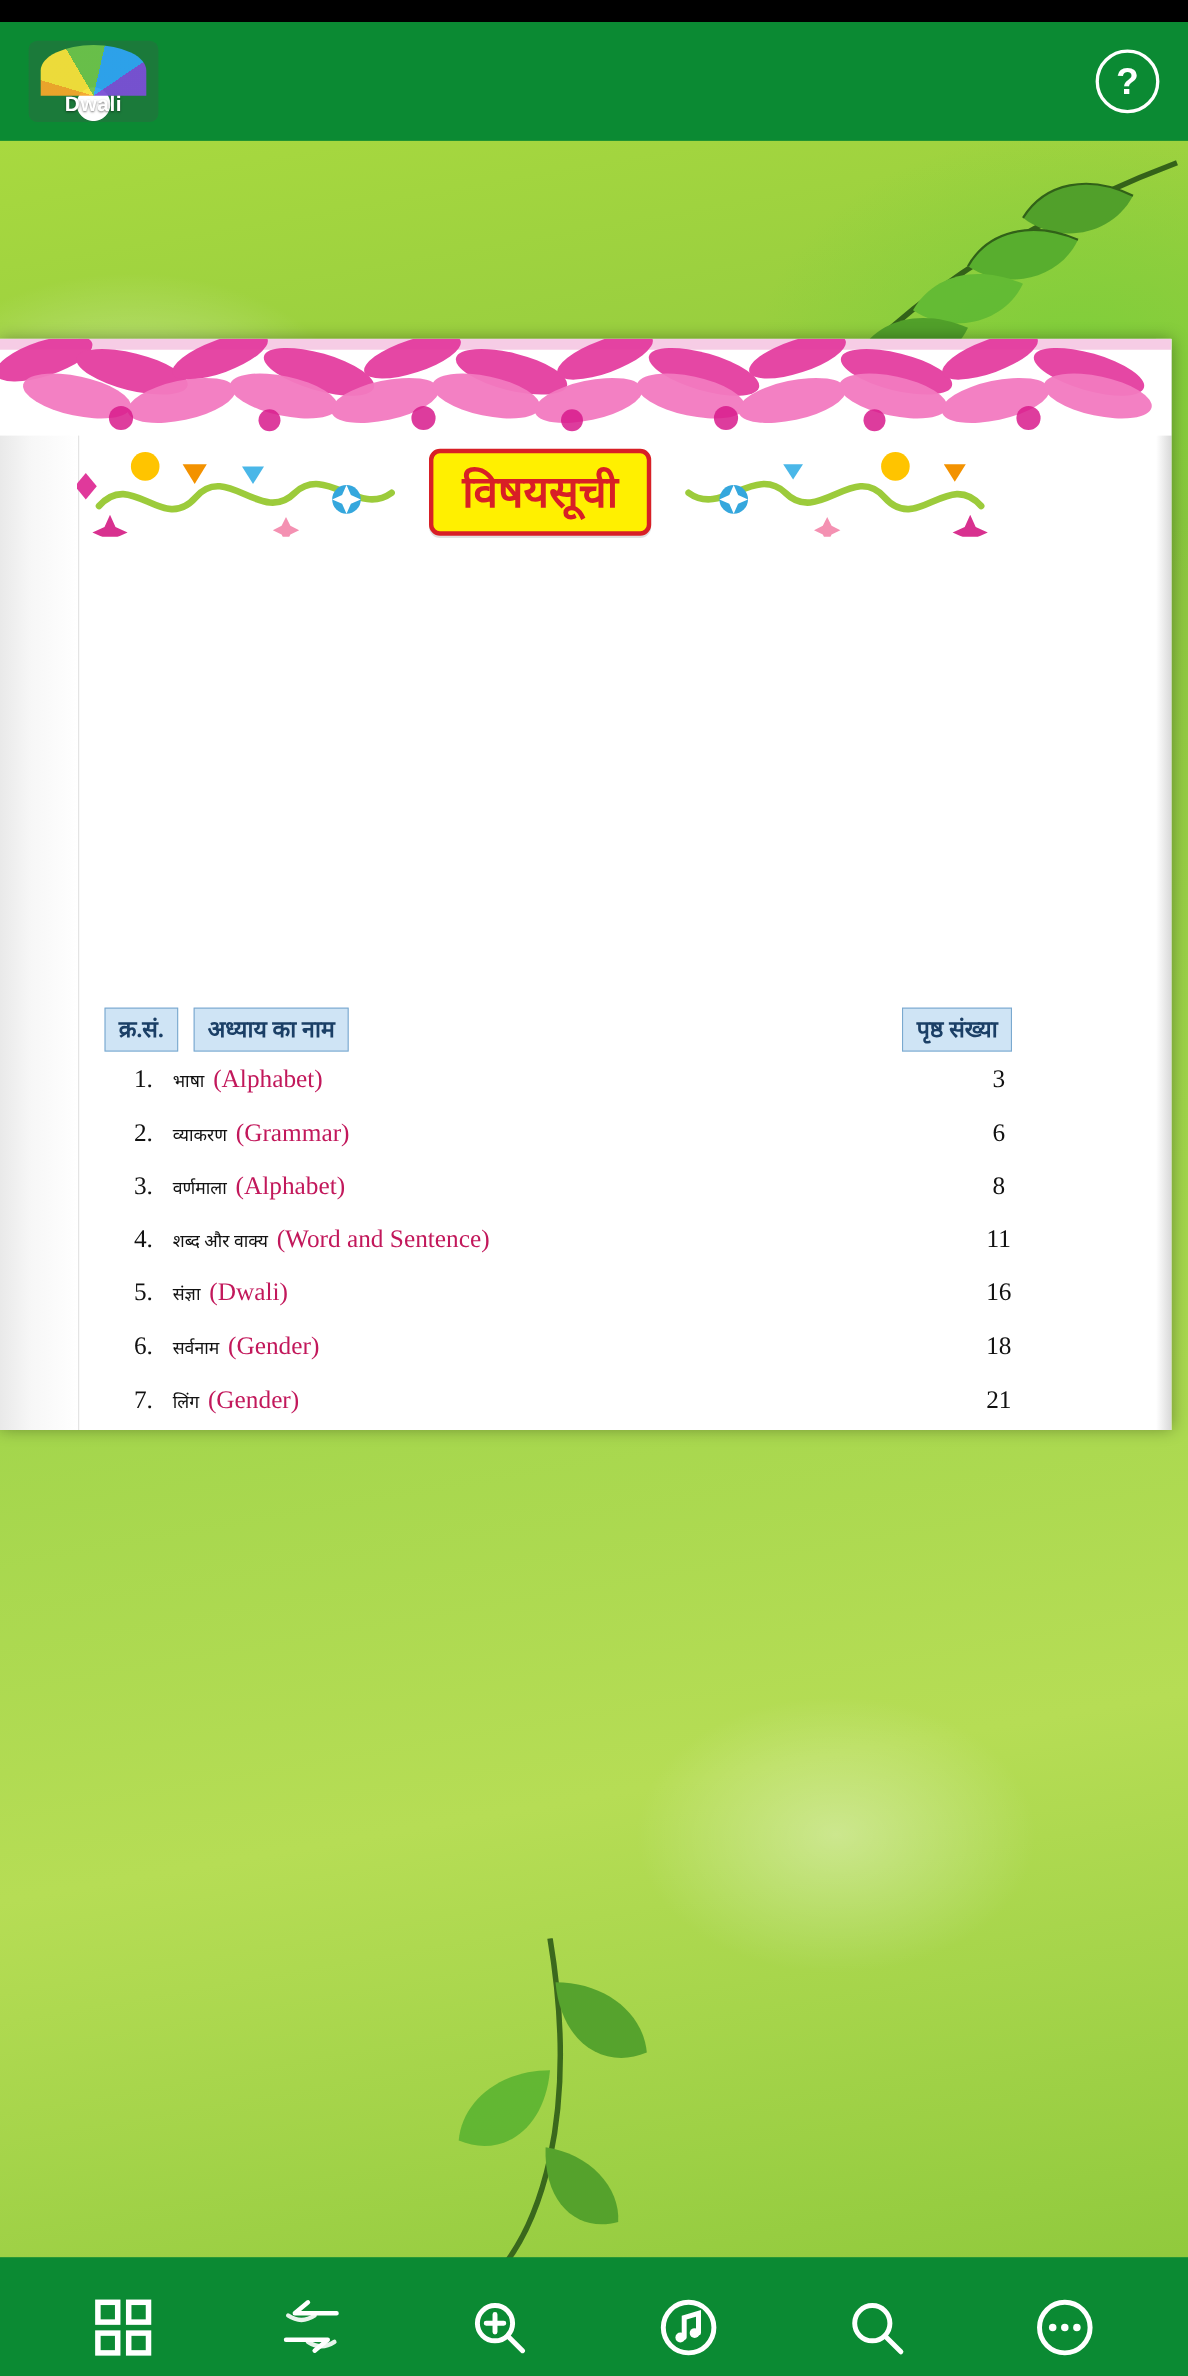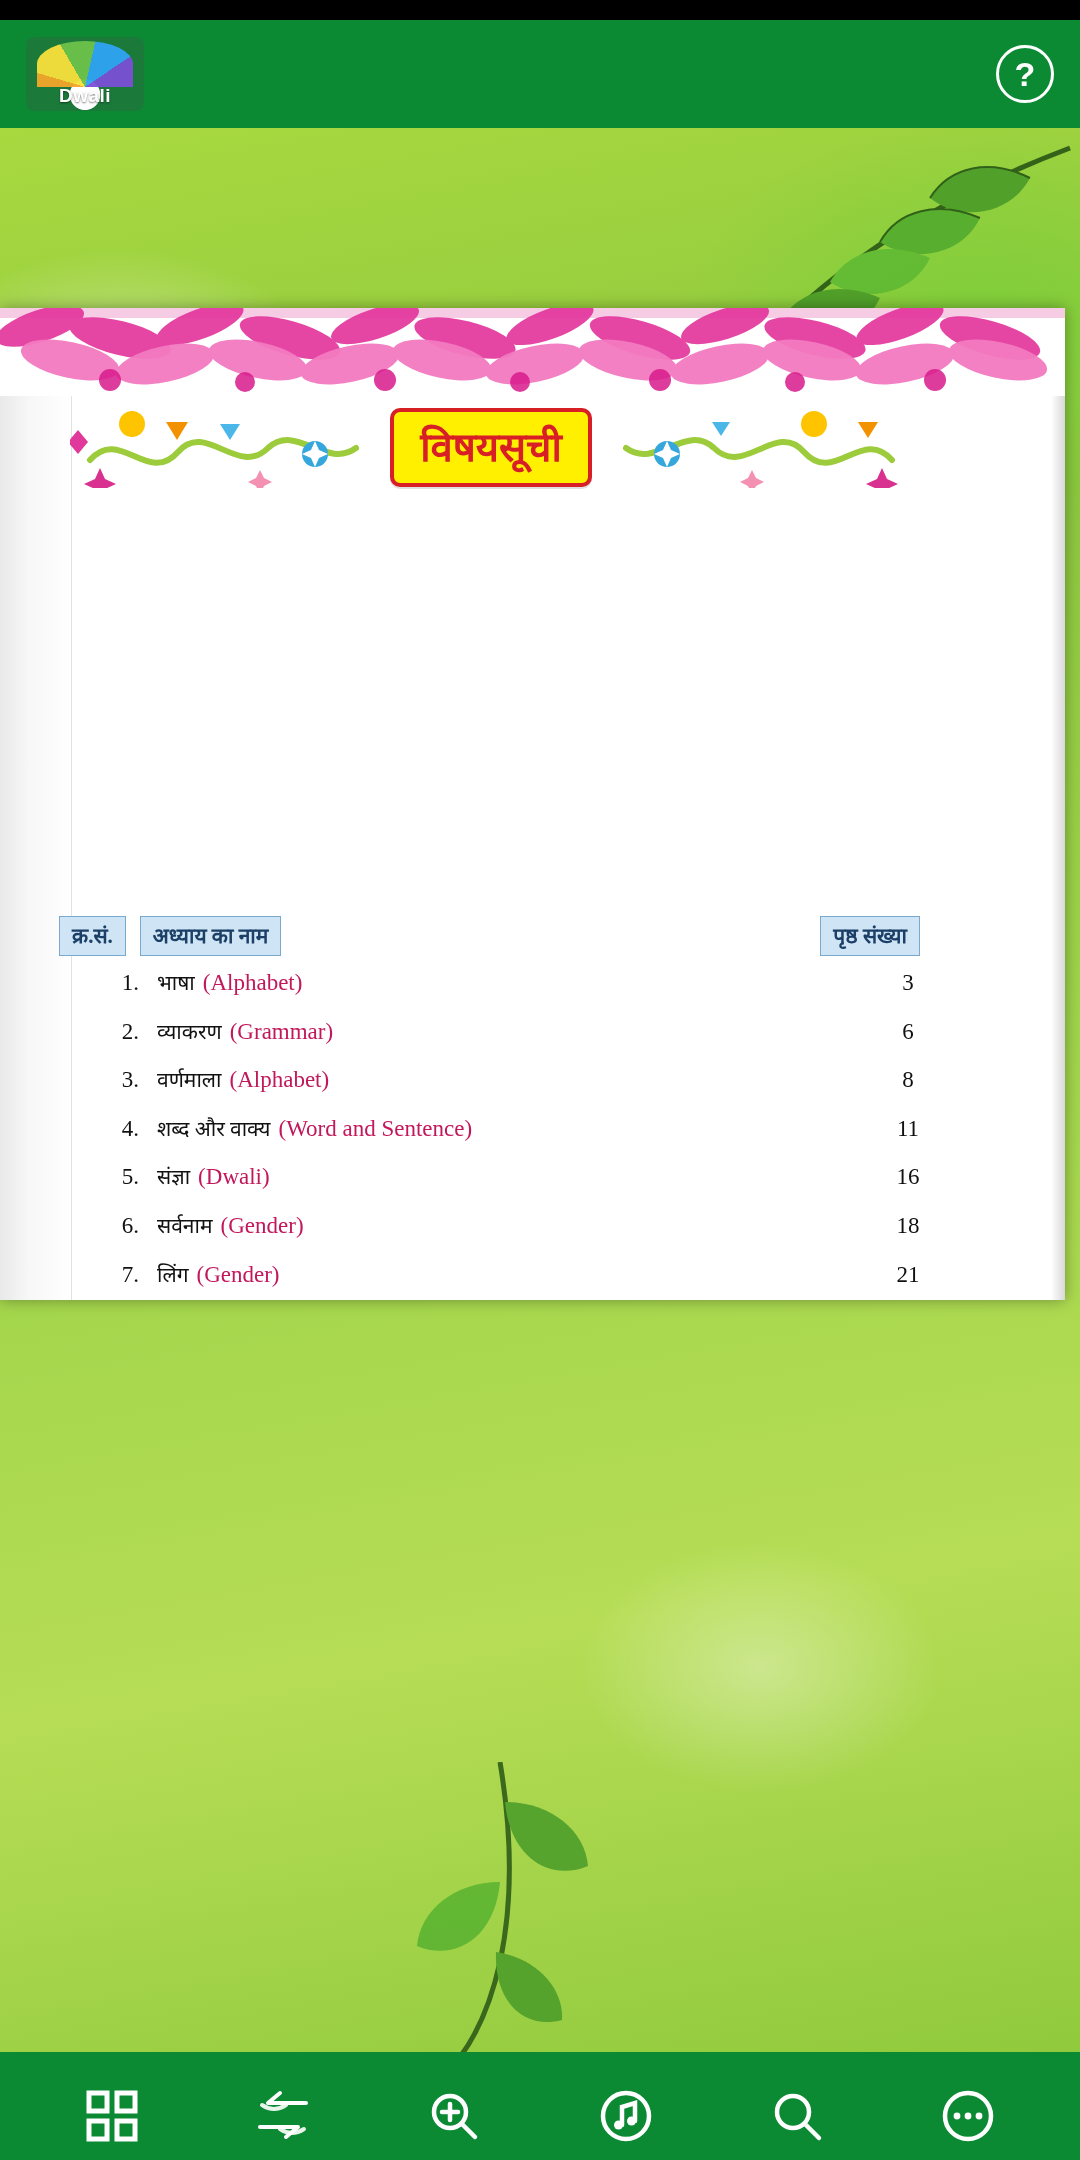--- a/index.html
+++ b/index.html
@@ -121,21 +121,21 @@
     z-index: 3;
   }
   .deco { position: absolute; top: 0; height: 80px; width: 330px; }
   .deco.left { left: 70px; }
   .deco.right { right: 70px; }
 
   
   .tbl-head {
     position: absolute; top: 608px; left: 0; width: 1065px;
     display: flex; align-items: center;
-    padding: 0 95px 0 59px;
+    padding: 0 95px 0 95px;
     font-family: "Liberation Serif", serif;
   }
   .chip {
     background: #cfe4f5;
     border: 1px solid #7aa9cf;
     color: #1b3f66;
     font-size: 21px; font-weight: bold;
     padding: 4px 12px 6px;
   }
   .chip.sn { margin-right: 14px; }
@@ -148,21 +148,21 @@
     font-family: "Liberation Serif", serif;
   }
   .toc-row {
     display: flex; align-items: baseline;
     height: 48.6px;
   }
   .toc-num {
     width: 62px; text-align: right; padding-right: 18px;
     font-size: 23px; color: #111;
   }
-  .toc-hi { font-size: 21px; color: #111; }
+  .toc-hi { font-size: 16px; color: #111; }
   .toc-en { font-size: 23px; color: #c2185b; margin-left: 8px; }
   .toc-pg {
     margin-left: auto; margin-right: 42px;
     font-size: 23px; color: #111; width: 40px; text-align: center;
   }
 
   
   .bottombar {
     position: absolute; bottom: 0; left: 0;
     width: 1080px; height: 128px;

